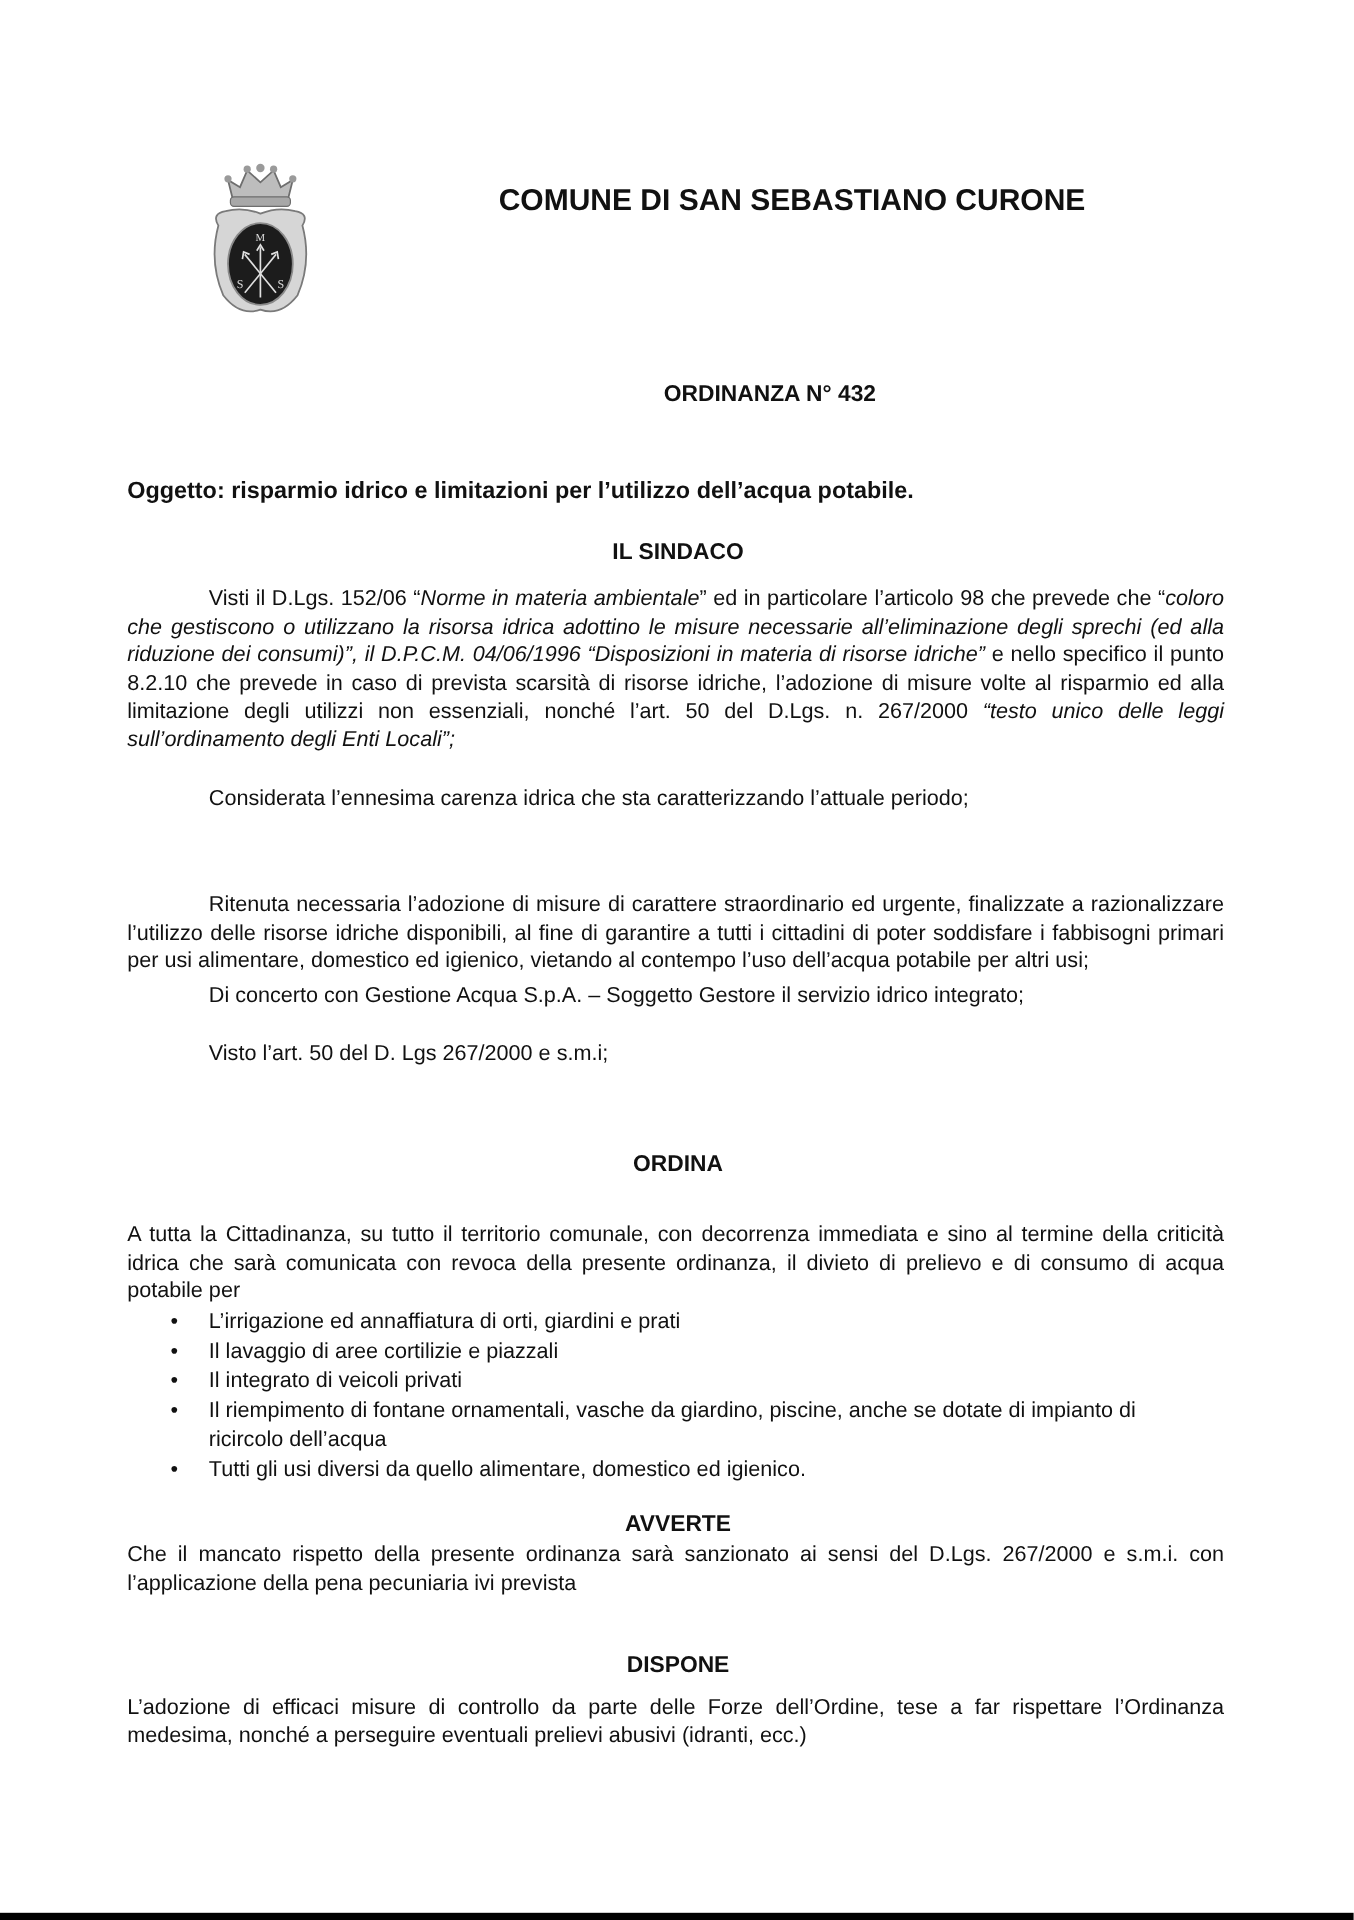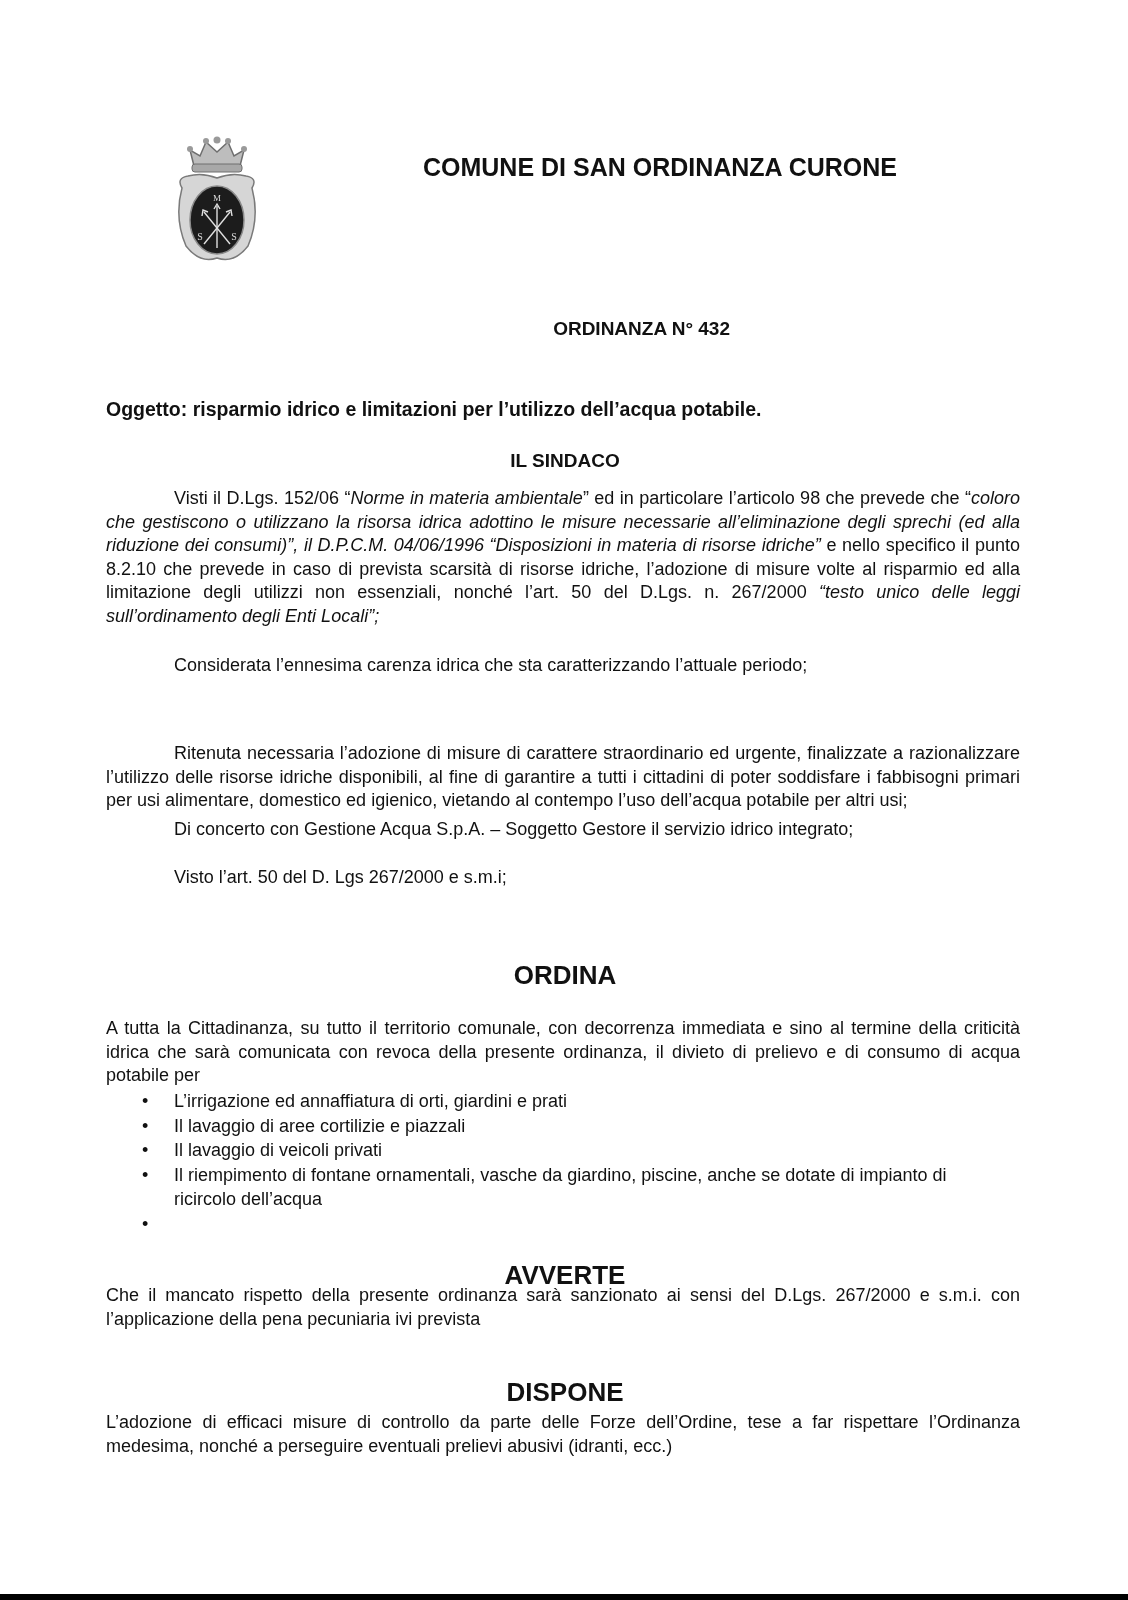--- a/index.html
+++ b/index.html
@@ -9,21 +9,21 @@
   }
   .crest { position: absolute; left: 172px; top: 128px; width: 90px; height: 140px; }
   .header { position: absolute; left: 380px; top: 152px; width: 560px; text-align: center;
     font-weight: bold; font-size: 25px; line-height: 31px; }
   .ord-title { position: absolute; left: 400px; top: 318px; width: 330px; text-align: right;
     font-weight: bold; font-size: 19px; }
   .oggetto { position: absolute; left: 106px; top: 398px; font-weight: bold; font-size: 19.5px; white-space: nowrap; }
   .sindaco { position: absolute; left: 400px; top: 450px; width: 330px; text-align: center; font-weight: bold; font-size: 19px; }
   .para { position: absolute; left: 106px; width: 914px; font-size: 18px; line-height: 23.5px; text-align: justify; }
   .indent { text-indent: 68px; }
-  .section-h { position: absolute; left: 400px; width: 330px; text-align: center; font-weight: bold; font-size: 26px; }
+  .section-h { position: absolute; left: 400px; width: 330px; text-align: center; font-weight: bold; font-size: 19px; }
   .blist { position: absolute; left: 106px; width: 914px; margin: 0; padding: 0; list-style: none; font-size: 18px; line-height: 24.5px; }
   .blist li { position: relative; padding-left: 68px; }
   .blist li .bullet { position: absolute; left: 36px; top: 0; }
   .bottom-line { position: absolute; left: 0; top: 1594px; width: 1128px; height: 6px; background: #000000; }
   i { font-style: italic; }
 </style>
 </head>
 <body>
 
 <svg class="crest" viewBox="0 0 90 140">
@@ -47,43 +47,43 @@
     <line x1="45" y1="78" x2="45" y2="120"></line>
     <line x1="32" y1="84" x2="58" y2="116"></line>
     <line x1="58" y1="84" x2="32" y2="116"></line>
     <path d="M42 81 L45 76 L48 81"></path>
     <path d="M30 88 L31 82 L36 84"></path>
     <path d="M60 88 L59 82 L54 84"></path>
   </g>
 </svg>
 
 <div class="header">
-  <div>COMUNE DI SAN ORDINANZA CURONE</div>
+  <div>COMUNE DI SAN SEBASTIANO CURONE</div>
 </div>
 
 <div class="ord-title">ORDINANZA N° 432</div>
 <div class="oggetto">Oggetto: risparmio idrico e limitazioni per l’utilizzo dell’acqua potabile.</div>
 <div class="sindaco">IL SINDACO</div>
 
 <div class="para indent" style="top:487px;"><span>Visti il D.Lgs. 152/06 “</span><i>Norme in materia ambientale</i><span>” ed in particolare l’articolo 98 che prevede che “</span><i>coloro che gestiscono o utilizzano la risorsa idrica adottino le misure necessarie all’eliminazione degli sprechi (ed alla riduzione dei consumi)”, il D.P.C.M. 04/06/1996 “Disposizioni in materia di risorse idriche”</i><span> e nello specifico il punto 8.2.10 che prevede in caso di prevista scarsità di risorse idriche, l’adozione di misure volte al risparmio ed alla limitazione degli utilizzi non essenziali, nonché l’art. 50 del D.Lgs. n. 267/2000 </span><i>“testo unico delle leggi sull’ordinamento degli Enti Locali”;</i></div>
 
 <div class="para indent" style="top:654px;">Considerata l’ennesima carenza idrica che sta caratterizzando l’attuale periodo;</div>
 <div class="para indent" style="top:702px;margin-top:40px;">Ritenuta necessaria l’adozione di misure di carattere straordinario ed urgente, finalizzate a razionalizzare l’utilizzo delle risorse idriche disponibili, al fine di garantire a tutti i cittadini di poter soddisfare i fabbisogni primari per usi alimentare, domestico ed igienico, vietando al contempo l’uso dell’acqua potabile per altri usi;</div>
 <div class="para indent" style="top:818px;">Di concerto con Gestione Acqua S.p.A. – Soggetto Gestore il servizio idrico integrato;</div>
 <div class="para indent" style="top:866px;">Visto l’art. 50 del D. Lgs 267/2000 e s.m.i;</div>
 
 <div class="section-h" style="top:960px;">ORDINA</div>
 <div class="para" style="top:1017px;">A tutta la  Cittadinanza, su tutto il territorio comunale, con decorrenza immediata e sino al termine della criticità idrica che sarà comunicata con revoca della presente ordinanza, il divieto di prelievo e di consumo di acqua potabile per</div>
 
 <ul class="blist" style="top:1089px;">
   <li><span class="bullet">•</span><span>L’irrigazione ed annaffiatura di orti, giardini e prati</span></li>
   <li><span class="bullet">•</span><span>Il lavaggio di aree cortilizie e piazzali</span></li>
-  <li><span class="bullet">•</span><span>Il lavaggio di veicoli privati</span></li>
+  <li><span class="bullet">•</span><span>Il integrato di veicoli privati</span></li>
   <li style="padding-right:60px;"><span class="bullet">•</span><span>Il riempimento di fontane ornamentali, vasche da giardino, piscine, anche se dotate di impianto di ricircolo dell’acqua</span></li>
-  <li><span class="bullet">•</span></li>
+  <li><span class="bullet">•</span><span>Tutti gli usi diversi da quello alimentare, domestico ed igienico.</span></li>
 </ul>
 
 <div class="section-h" style="top:1260px;">AVVERTE</div>
 <div class="para" style="top:1284px;">Che il mancato rispetto della presente ordinanza sarà sanzionato ai sensi del D.Lgs. 267/2000 e s.m.i. con l’applicazione della pena pecuniaria ivi prevista</div>
 
 <div class="section-h" style="top:1377px;">DISPONE</div>
 <div class="para" style="top:1411px;">L’adozione di efficaci misure di controllo da parte delle Forze dell’Ordine, tese a far rispettare l’Ordinanza medesima, nonché a perseguire eventuali prelievi abusivi (idranti, ecc.)</div>
 
 <div class="bottom-line"></div>
 

